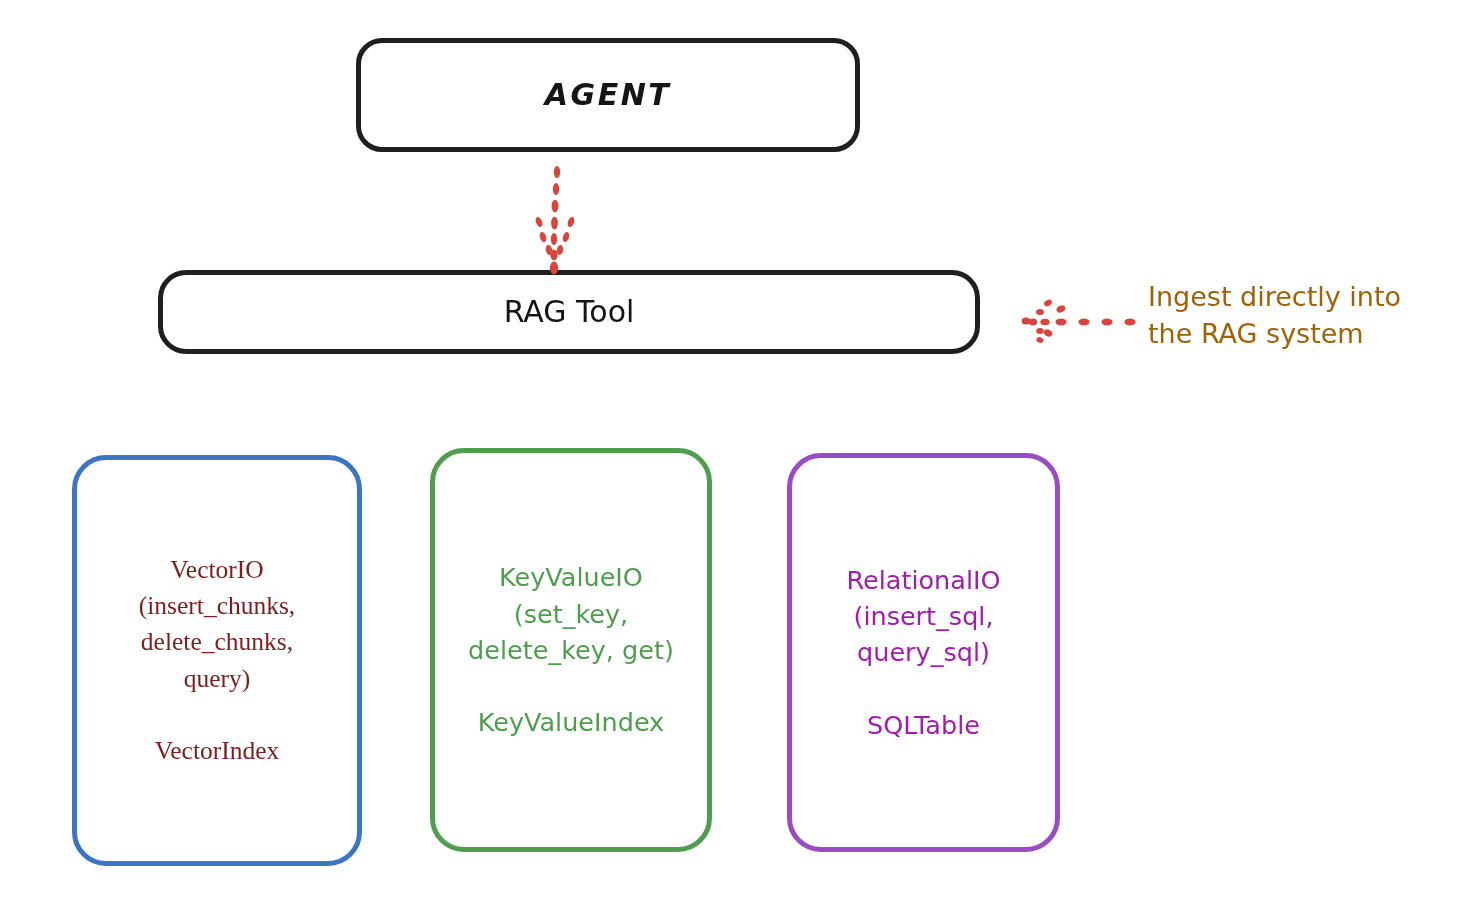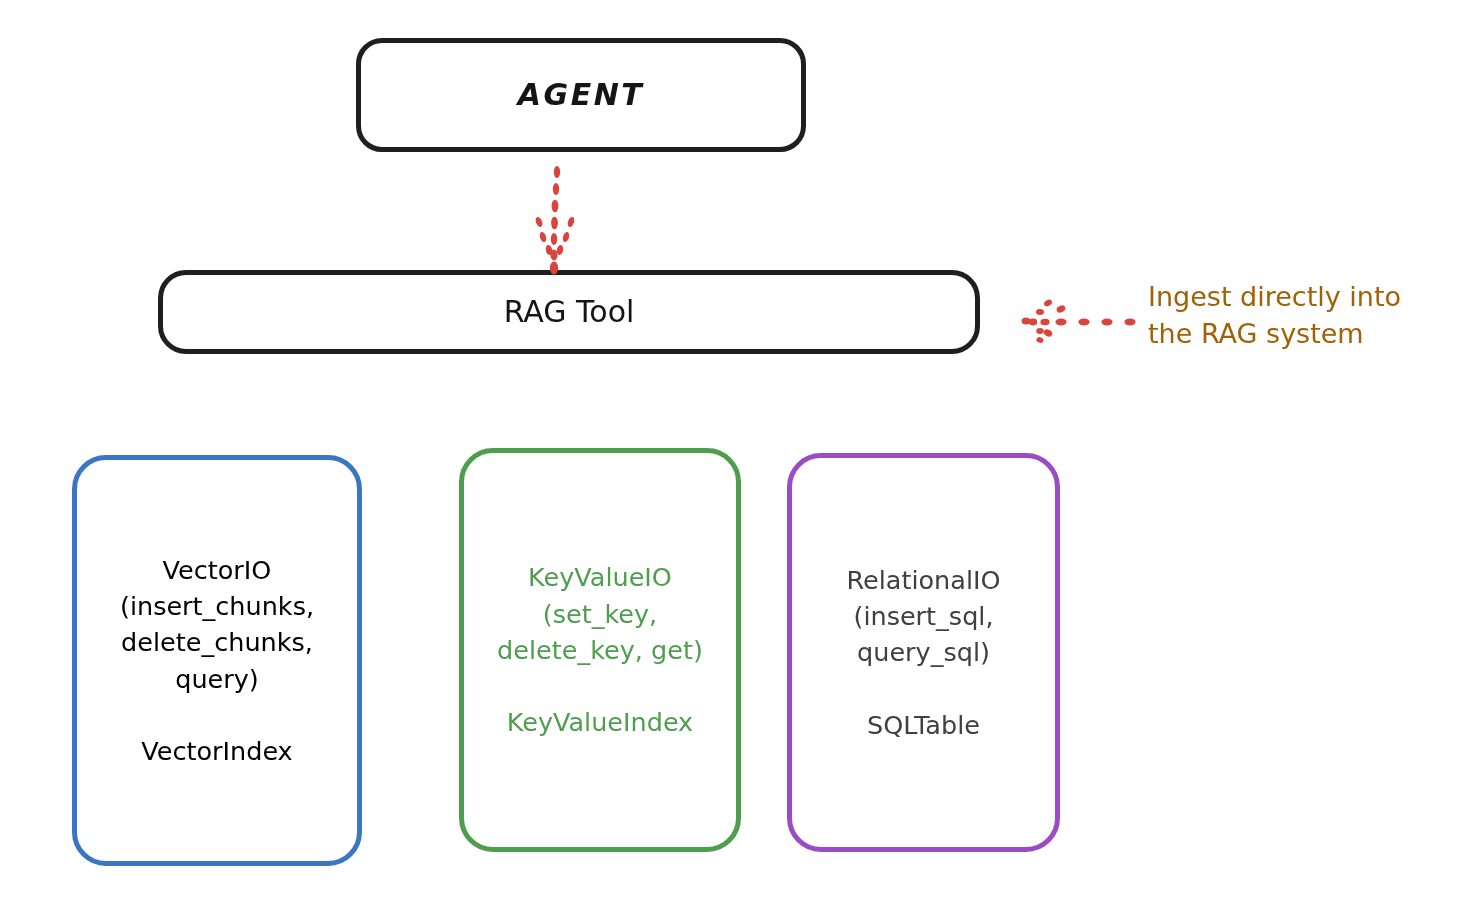--- a/index.html
+++ b/index.html
@@ -32,21 +32,21 @@
   .node .node-label {
     white-space: pre-line;
     display: block;
     padding: 0 6px;
   }
 
   
   #agent-box {
     left: 356px;
     top: 38px;
-    width: 450px;
+    width: 504px;
     height: 114px;
     border: 5px solid #1f1f1f;
     border-radius: 26px;
   }
   #agent-box .node-label {
     color: #151515;
     font-size: 30px;
     font-style: italic;
     font-weight: 700;
     letter-spacing: 2.5px;
@@ -80,40 +80,39 @@
     font-family: "DejaVu Sans", sans-serif;
   }
 
   #vector-io-box {
     left: 72px;
     top: 455px;
     width: 290px;
     height: 411px;
     border-color: #3b76c4;
   }
-  #vector-io-box .node-label { color: #000000; }
+  #vector-io-box .node-label { color: #7f1d1d; font-family: Liberation Serif, serif; }
 
   #key-value-io-box {
     left: 430px;
     top: 448px;
     width: 282px;
     height: 404px;
     border-color: #4e9e4e;
-    margin-left: 29px;
   }
   #key-value-io-box .node-label { color: #4e9e4e; }
 
   #relational-io-box {
     left: 787px;
     top: 453px;
     width: 273px;
     height: 399px;
     border-color: #9b4bc4;
   }
-  #relational-io-box .node-label { color: #404040; }
+  #relational-io-box .node-label { color: #a21caf; }
 
   
   #arrow-layer {
     position: absolute;
     left: 0;
     top: 0;
     width: 1484px;
     height: 910px;
     pointer-events: none;
   }

